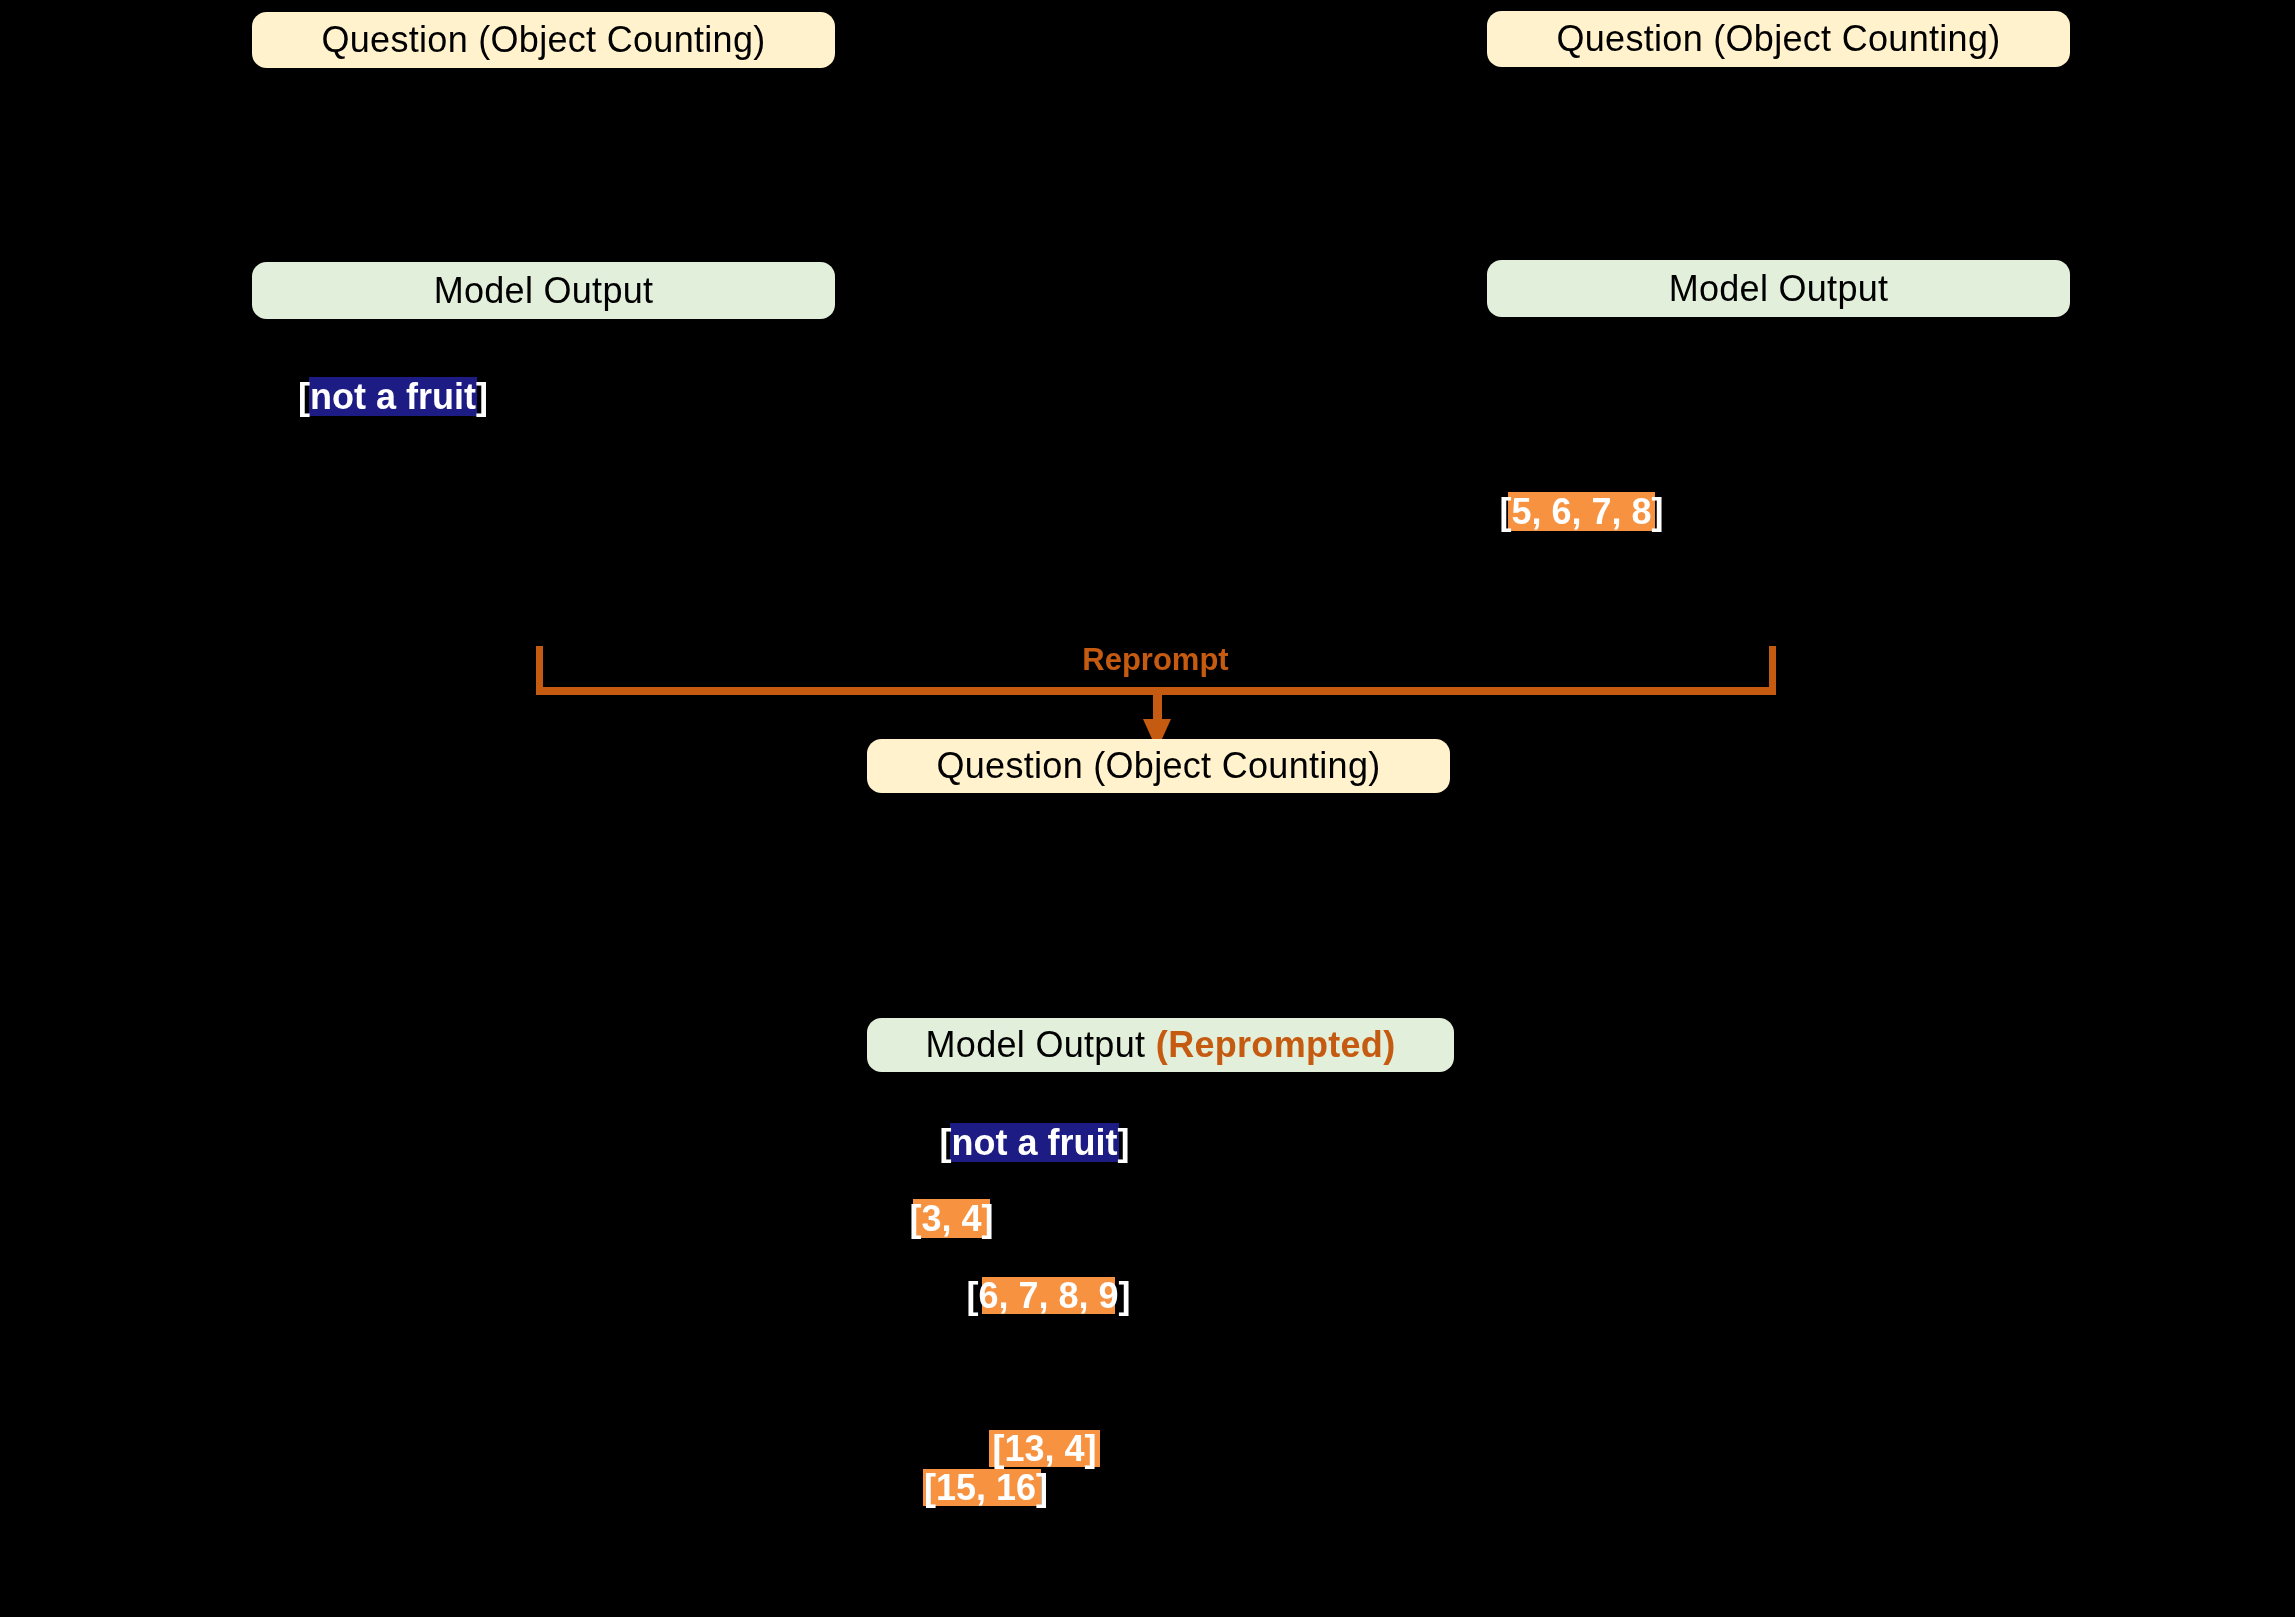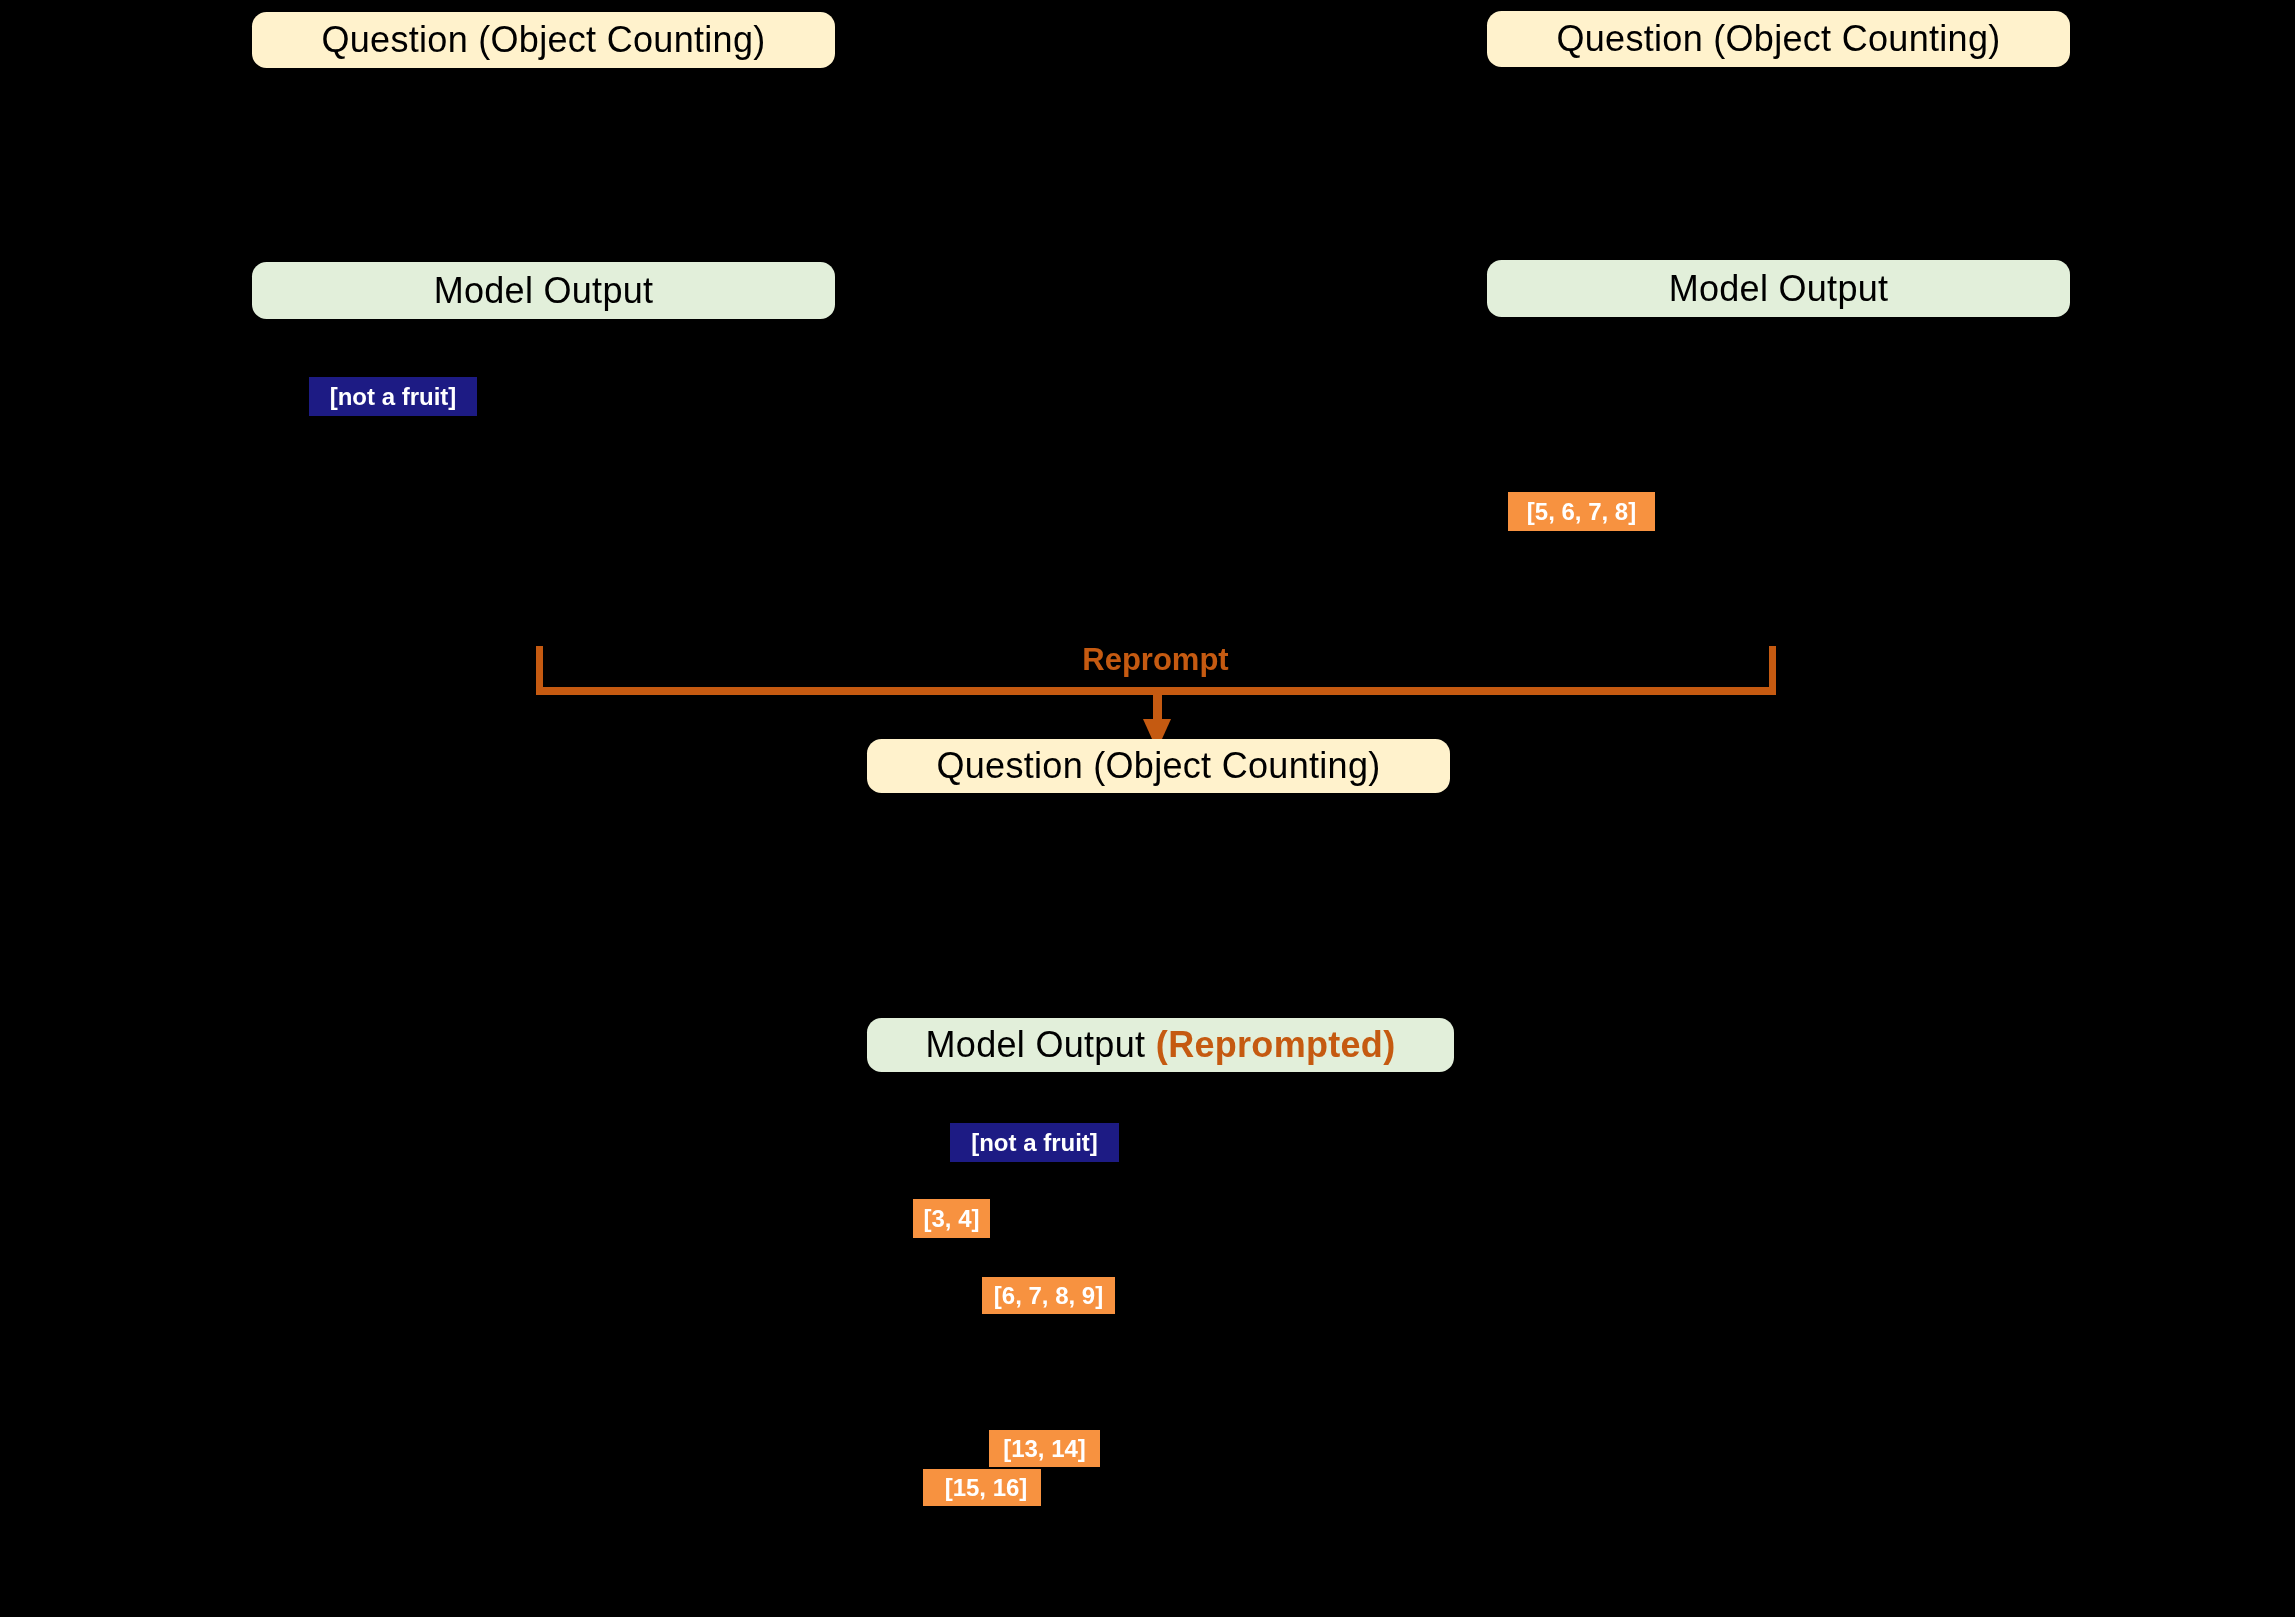--- a/index.html
+++ b/index.html
@@ -34,21 +34,21 @@
     font-weight: bold;
     margin-left: 10.6px;
   }
   .hl {
     position: absolute;
     display: flex;
     align-items: center;
     justify-content: center;
     color: #FFFFFF;
     font-weight: bold;
-    font-size: 24px;
+    font-size: 36px;
     white-space: nowrap;
   }
   .hl.navy   { background: var(--navy, #1D1B84); }
   .hl.orange { background: var(--orange, #F79240); }
   .bracket-part {
     position: absolute;
     background: var(--dark-orange, #C55A11);
   }
   #reprompt-label {
     position: absolute;
@@ -132,21 +132,21 @@
 
   <div class="hl orange" style="left:905px; top:1199px; width:77px; height:39px;">
     <span>[3, 4]</span>
   </div>
 
   <div class="hl orange" style="left:974px; top:1277px; width:133px; height:37px;">
     <span>[6, 7, 8, 9]</span>
   </div>
 
   <div class="hl orange" style="left:981px; top:1430px; width:111px; height:37px;">
-    <span>[13, 14]</span>
+    <span>[13, 4]</span>
   </div>
 
   <div class="hl orange" style="left:915px; top:1469px; width:110px; height:37px;padding-left:8px;">
     <span>[15, 16]</span>
   </div>
 
 </div>
 
 
 </body></html>

